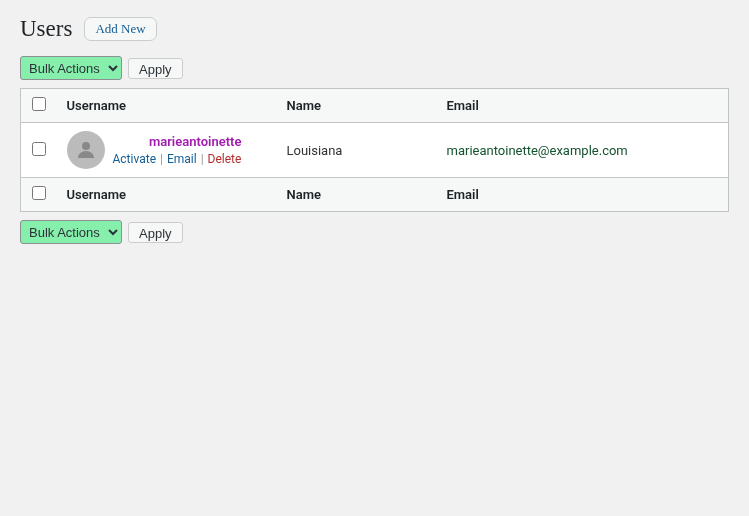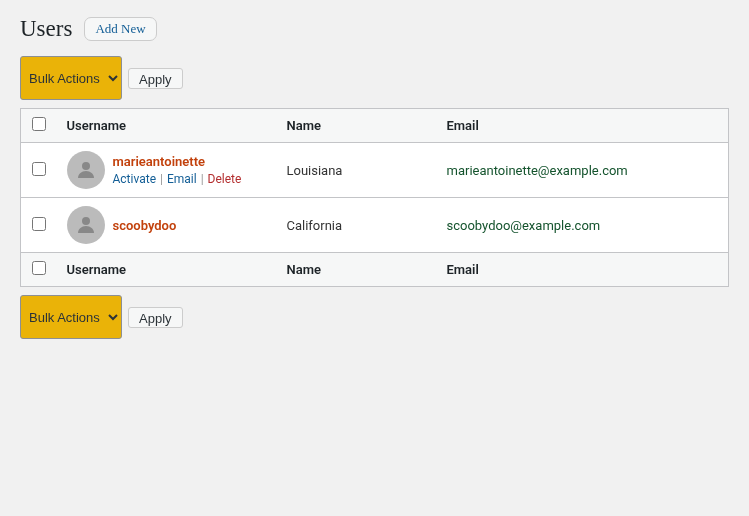--- a/index.html
+++ b/index.html
@@ -55,23 +55,23 @@
       display: flex;
       align-items: center;
       gap: 6px;
       margin-bottom: 8px;
     }
     .bulk-actions-select {
       font-size: 13px;
       border: 1px solid #8c8f94;
       border-radius: 3px;
       padding: 2px 4px;
-      background: #eab308;
+      background: #86efac;
       color: #2c3338;
-      height: 44px;
+      height: 24px;
       cursor: pointer;
     }
     .apply-btn {
       background: #f6f7f7;
       border: 1px solid #ccc;
       border-radius: 3px;
       color: #2c3338;
       cursor: pointer;
       font-size: 13px;
       padding: 3px 10px;
@@ -122,24 +122,25 @@
       margin-right: 8px;
       flex-shrink: 0;
     }
     .avatar svg { width: 24px; height: 24px; fill: #888; }
     .username-cell {
       display: flex;
       align-items: center;
     }
     .username-info { display: flex; flex-direction: column; }
     .username-link {
-      color: #c2410c;
+      color: #a21caf;
       font-weight: 600;
       text-decoration: none;
       font-size: 13px;
+      text-align: right;
     }
     .row-actions {
       display: flex;
       gap: 4px;
       margin-top: 3px;
       font-size: 12px;
     }
     .row-actions a {
       text-decoration: none;
     }
@@ -215,42 +216,20 @@
               </div>
             </div>
           </div>
         </td>
         <td class="column-name">Louisiana</td>
         <td class="column-email">
           <a class="email-link" href="mailto:marieantoinette@example.com">marieantoinette@example.com</a>
         </td>
       </tr>
 
-      <tr>
-        <td class="check-column">
-          <input type="checkbox" class="checkbox" style="">
-        </td>
-        <td class="column-username">
-          <div class="username-cell">
-            <div class="avatar">
-              <svg viewBox="0 0 24 24" xmlns="http://www.w3.org/2000/svg">
-                <circle cx="12" cy="8" r="4"></circle>
-                <path d="M4 20c0-4 3.6-7 8-7s8 3 8 7"></path>
-              </svg>
-            </div>
-            <div class="username-info">
-              <a class="username-link" href="#">scoobydoo</a>
-            </div>
-          </div>
-        </td>
-        <td class="column-name">California</td>
-        <td class="column-email">
-          <a class="email-link" href="mailto:scoobydoo@example.com">scoobydoo@example.com</a>
-        </td>
-      </tr>
 
     </tbody>
     <tfoot>
       <tr class="tfoot-row">
         <th class="check-column">
           <input type="checkbox" class="checkbox" style="">
         </th>
         <th class="column-username">Username</th>
         <th class="column-name">Name</th>
         <th class="column-email">Email</th>

